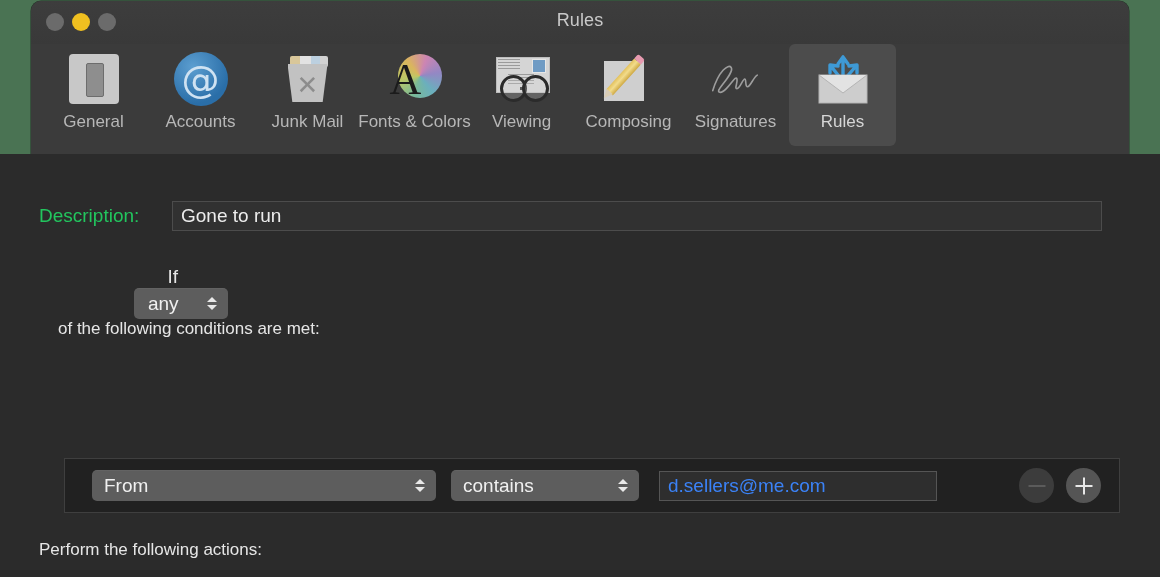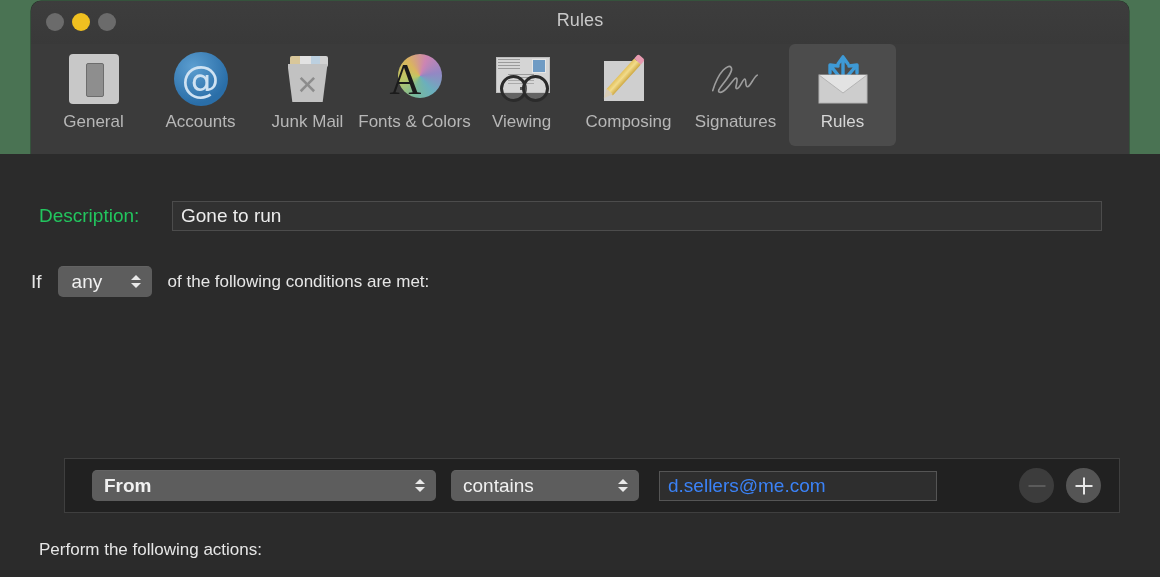--- a/index.html
+++ b/index.html
@@ -287,23 +287,24 @@
     color: #ececec;
     font-size: 19px;
     font-family: "Liberation Sans", sans-serif;
     padding: 0 8px;
     box-sizing: border-box;
     outline: none;
   }
 
   .row-if {
     position: absolute;
-    left: 31px; top: 112px;
-    display: flex;
-    align-items: center;
+    left: 42px; top: 112px;
+    display: flex;
+    align-items: center;
+    flex-direction: column;
   }
   .if-word { font-size: 19px; color: #e6e6e6; margin-right: 16px; }
   .tail-text { font-size: 17px; color: #e6e6e6; margin-left: 16px; }
 
   
   .popup {
     position: relative;
     background: #5d5d5d;
     border-radius: 5px;
     height: 31px;
@@ -357,21 +358,21 @@
   .crow {
     position: absolute;
     left: 0; top: 0;
     width: 100%; height: 100%;
     display: flex;
     align-items: center;
     padding-left: 27px;
     box-sizing: border-box;
   }
 
-  .popup-from     { width: 344px; font-weight: bold; }
+  .popup-from     { width: 344px; }
   .popup-contains { width: 188px; margin-left: 15px; }
 
   .value-input {
     width: 278px;
     height: 30px;
     margin-left: 20px;
     background: #2e2e2e;
     border: 1px solid #555;
     color: #3b82f6;
     font-size: 19px;

